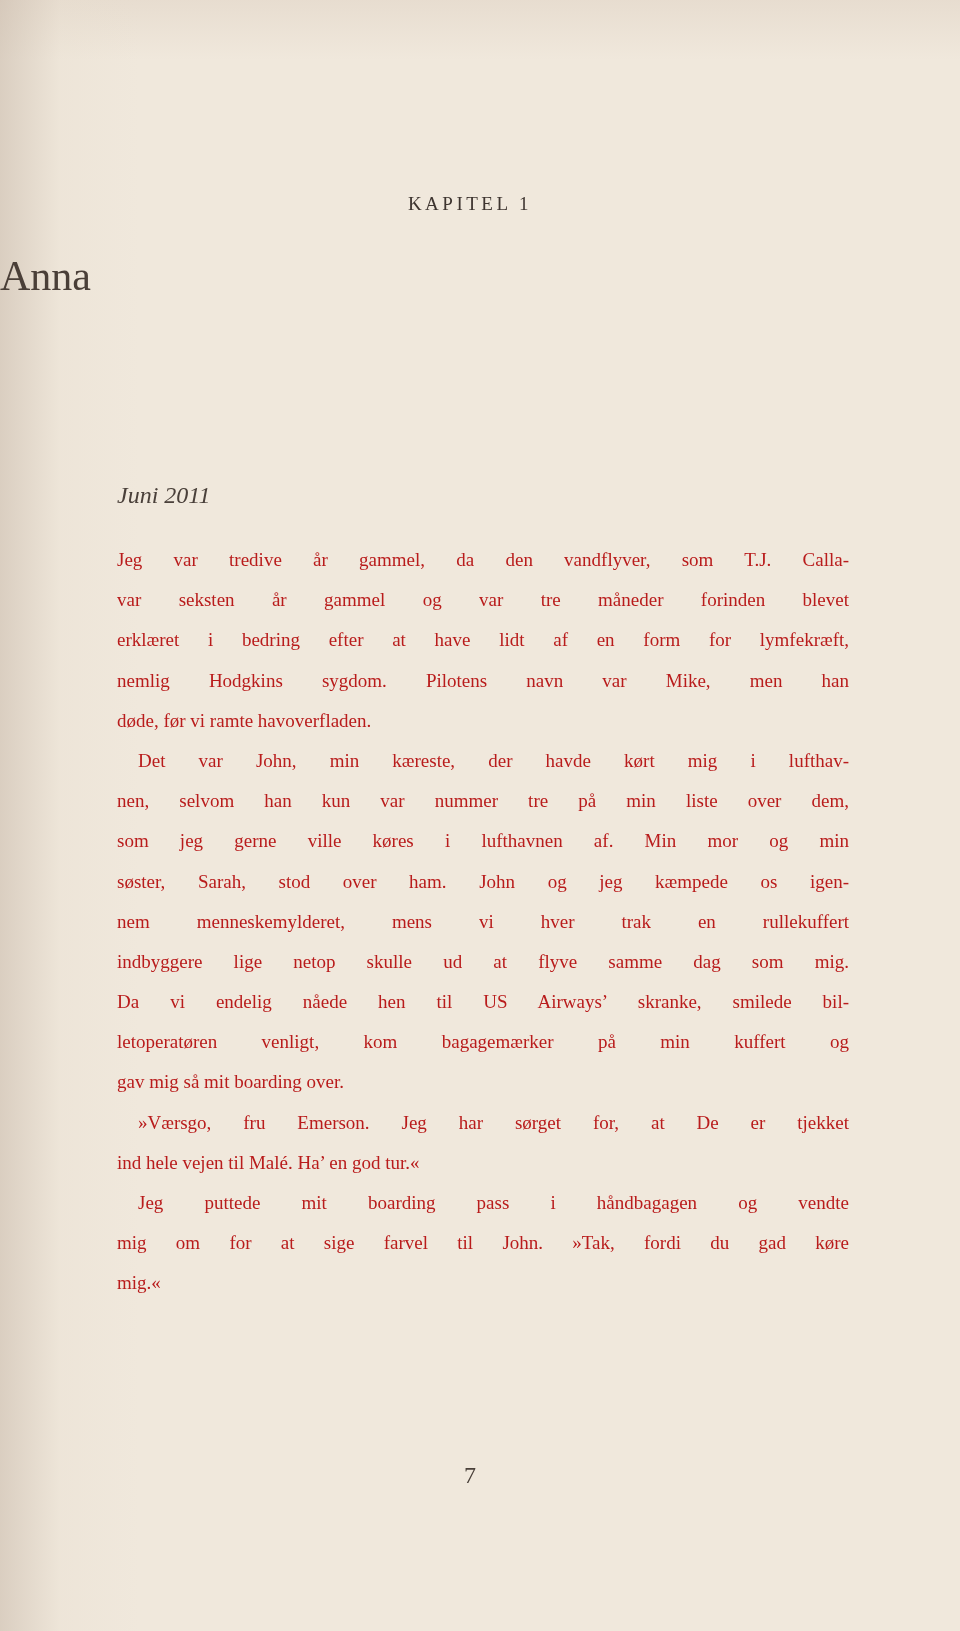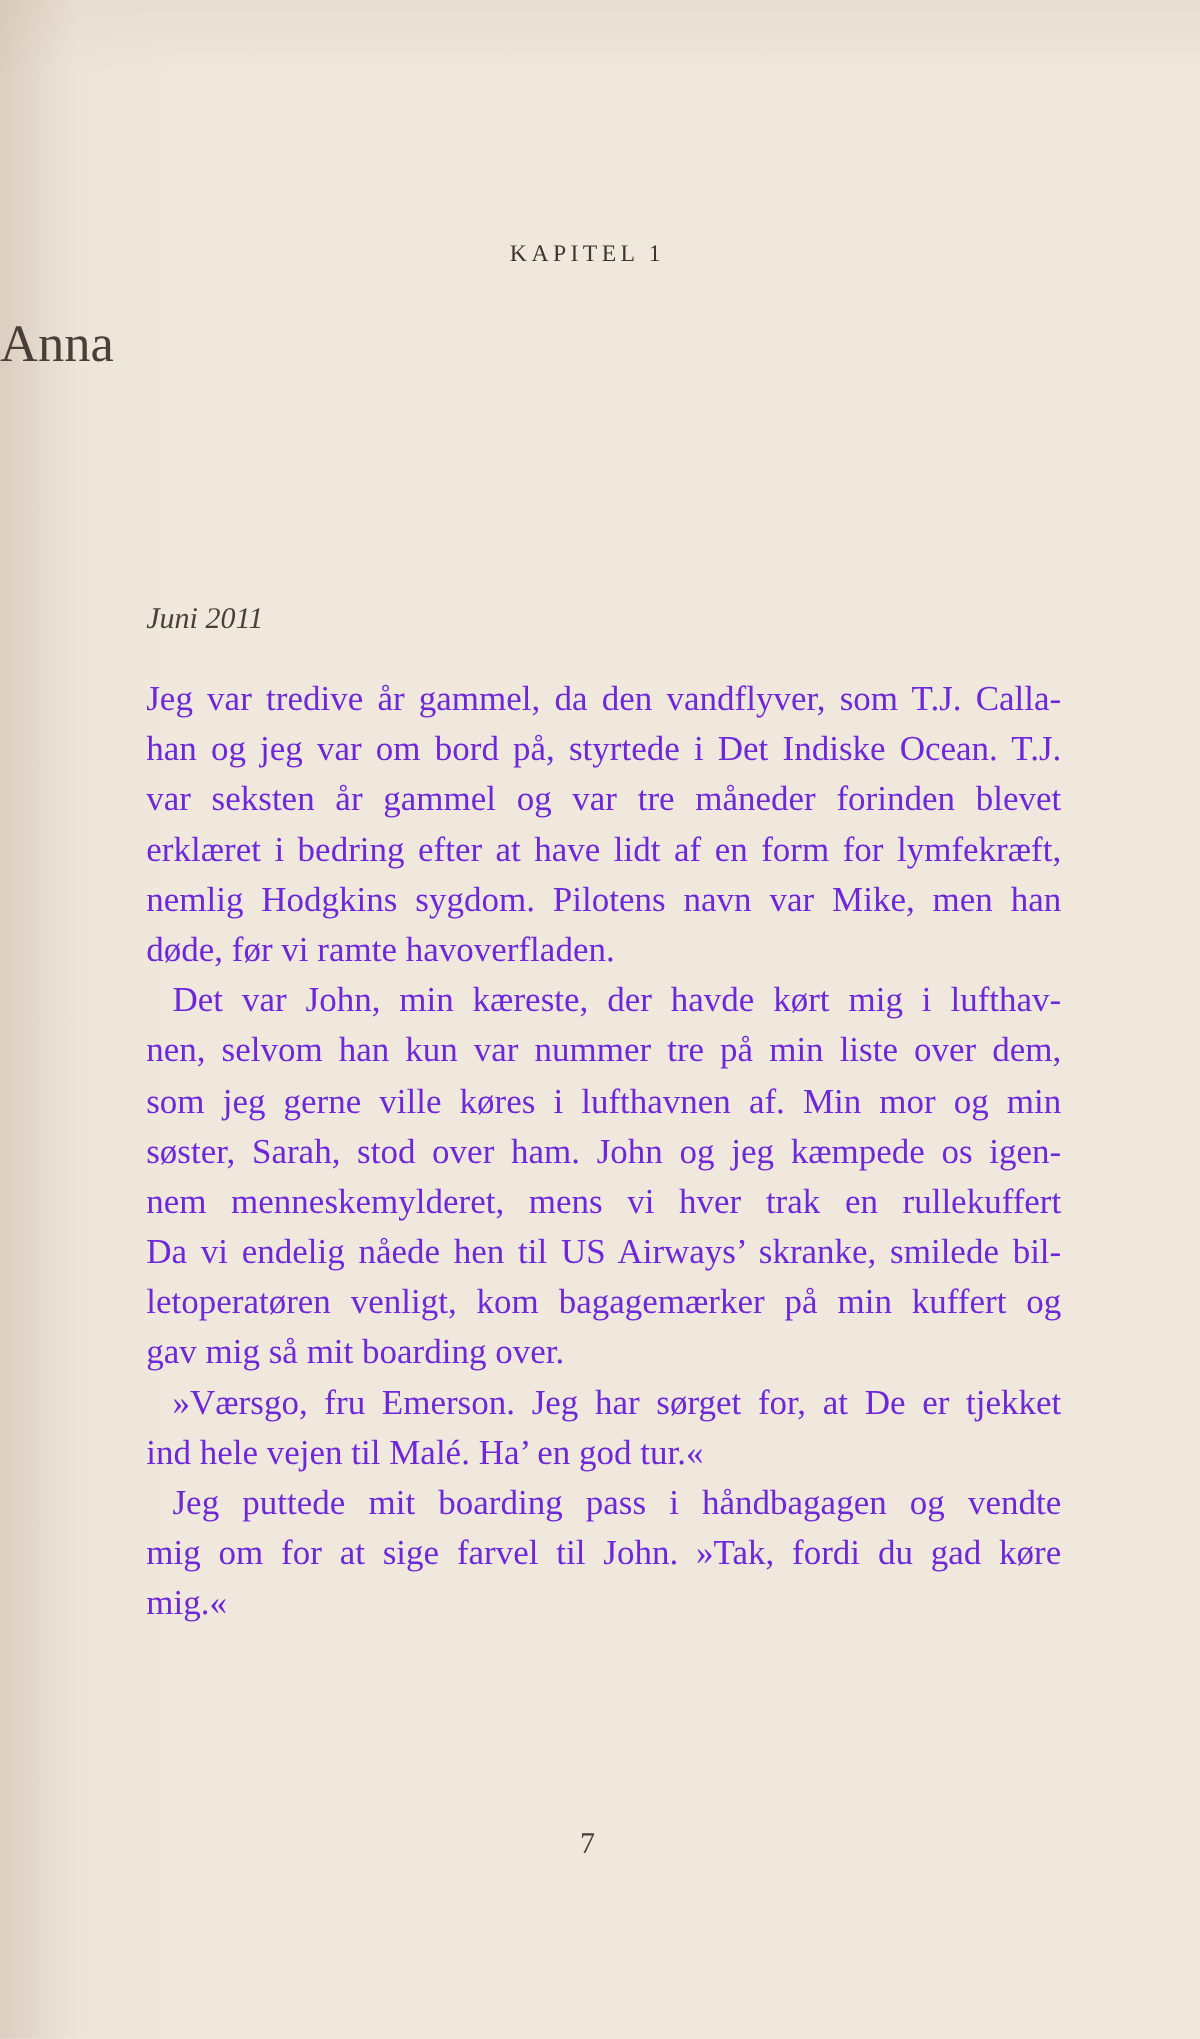--- a/index.html
+++ b/index.html
@@ -51,23 +51,23 @@
       font-style: italic;
       font-size: 24px;
       color: #4a403a;
       text-align: right;
     }
     .body-text {
       position: absolute;
       top: 540px;
       left: 117px;
       width: 732px;
-      font-size: 28px;
+      font-size: 19px;
       line-height: 40.2px;
-      color: #6d28d9;
+      color: #b91c1c;
     }
     .line {
       display: block;
       white-space: nowrap;
       text-align: justify;
       text-align-last: justify;
       height: 40.2px;
     }
     .line.last {
       text-align-last: left;
@@ -91,31 +91,31 @@
 <div class="page">
 
   <div class="chapter-label">KAPITEL 1</div>
   <div class="chapter-title">Anna</div>
 
   <div class="dateline">Juni 2011</div>
 
   <div class="body-text">
 
     <span class="line">Jeg var tredive år gammel, da den vandflyver, som T.J. Calla-</span>
-    <span class="line">han og jeg var om bord på, styrtede i Det Indiske Ocean. T.J.</span>
     <span class="line">var seksten år gammel og var tre måneder forinden blevet</span>
     <span class="line">erklæret i bedring efter at have lidt af en form for lymfekræft,</span>
     <span class="line">nemlig Hodgkins sygdom. Pilotens navn var Mike, men han</span>
     <span class="line last">døde, før vi ramte havoverfladen.</span>
 
     <span class="line indent">Det var John, min kæreste, der havde kørt mig i lufthav-</span>
     <span class="line">nen, selvom han kun var nummer tre på min liste over dem,</span>
     <span class="line">som jeg gerne ville køres i lufthavnen af. Min mor og min</span>
     <span class="line">søster, Sarah, stod over ham. John og jeg kæmpede os igen-</span>
     <span class="line">nem menneskemylderet, mens vi hver trak en rullekuffert</span>
+    <span class="line">indbyggere lige netop skulle ud at flyve samme dag som mig.</span>
     <span class="line">Da vi endelig nåede hen til US Airways’ skranke, smilede bil-</span>
     <span class="line">letoperatøren venligt, kom bagagemærker på min kuffert og</span>
     <span class="line last">gav mig så mit boarding over.</span>
 
     <span class="line indent">»Værsgo, fru Emerson. Jeg har sørget for, at De er tjekket</span>
     <span class="line last">ind hele vejen til Malé. Ha’ en god tur.«</span>
 
     <span class="line indent">Jeg puttede mit boarding pass i håndbagagen og vendte</span>
     <span class="line">mig om for at sige farvel til John. »Tak, fordi du gad køre</span>
     <span class="line last">mig.«</span>

